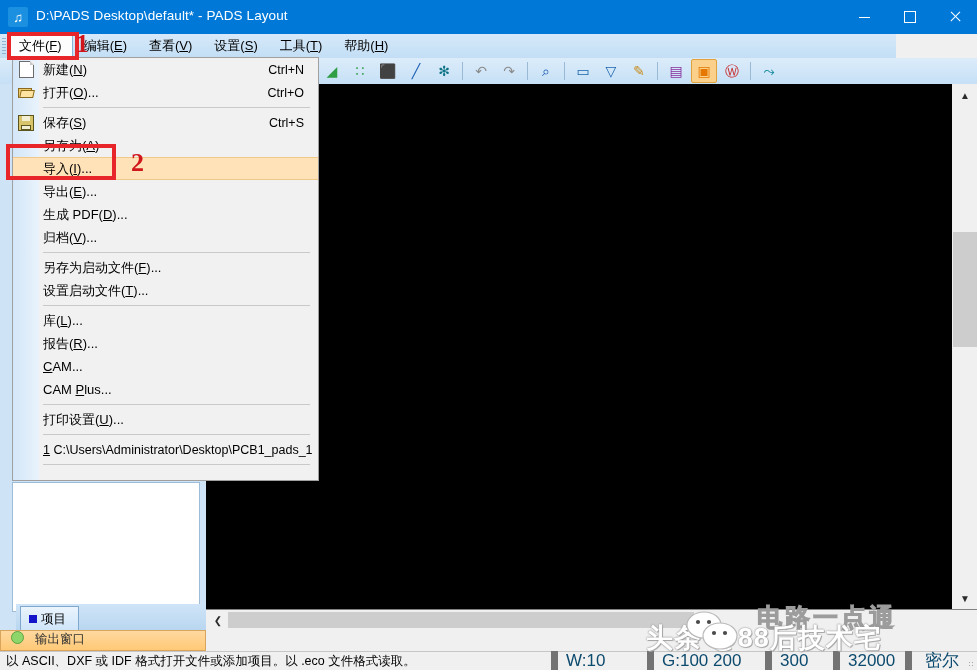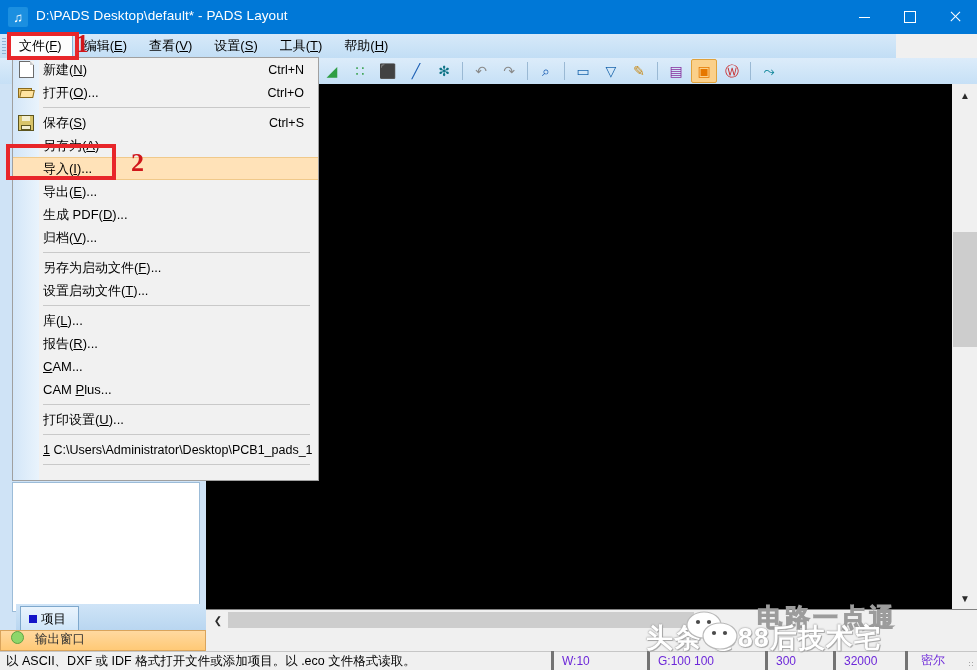--- a/index.html
+++ b/index.html
@@ -89,22 +89,22 @@
     justify-content:center;font-size:10px;color:#2b2b2b;}
   .hsb-arrow.left{left:2px;}
   .hsb-thumb{position:absolute;left:22px;top:2px;width:466px;height:16px;background:#cdcdcd;}
 
   
   .statusbar{position:absolute;left:0;top:651px;width:977px;height:19px;
     background:#f0f0f0;border-top:1px solid #c6c6c6;box-sizing:border-box;
     display:flex;align-items:flex-end;}
   .sb-msg{padding-left:6px;font-size:12.5px;color:#000;white-space:nowrap;flex:0 0 auto;}
   .sb-spacer{flex:1 1 auto;}
-  .sb-cell{border-left:3px solid #737373;height:19px;display:flex;align-items:center;
-    padding:0 8px;font-size:12px;color:#6d28d9;white-space:nowrap;box-sizing:border-box;}
+  .sb-cell{border-left:7px solid #737373;height:19px;display:flex;align-items:center;
+    padding:0 8px;font-size:17px;color:#0c4a6e;white-space:nowrap;box-sizing:border-box;}
   .sb-grip{width:16px;height:19px;display:flex;align-items:flex-end;justify-content:flex-end;
     padding:0 2px 2px 0;box-sizing:border-box;}
   .sb-grip i{display:block;width:7px;height:7px;
     background:radial-gradient(#a6a6a6 40%,transparent 41%) 0 0/3px 3px;}
 
   
   .dropdown{position:absolute;left:12px;top:57px;width:307px;height:424px;
     background:#f1f1f1;border:1px solid #a0a0a0;box-sizing:border-box;z-index:40;}
   .dd-gutter{position:absolute;left:0;top:0;width:26px;height:100%;
     background:linear-gradient(90deg,#d3e6f8,#e9f3fc);}
@@ -270,21 +270,21 @@
   <div class="hsb">
     <div class="hsb-arrow left">❮</div>
     <div class="hsb-thumb"></div>
   </div>
 
   <div class="statusbar">
     <div class="sb-msg">以 ASCII、DXF 或 IDF 格式打开文件或添加项目。以 .eco 文件格式读取。</div>
     <div class="sb-spacer"></div>
     <div id="status-fields" style="display:flex;">
         <div class="sb-cell" style="width: 96px;">W:10</div>
-        <div class="sb-cell" style="width: 118px;">G:100 100</div>
+        <div class="sb-cell" style="width: 118px;">G:100 200</div>
         <div class="sb-cell" style="width: 68px;">300</div>
         <div class="sb-cell" style="width: 72px;">32000</div>
         <div class="sb-cell" style="width: 56px; padding-left: 13px;">密尔</div>
       </div>
     <div class="sb-grip">
         <i></i>
       </div>
   </div>
 
   <div class="dropdown">

